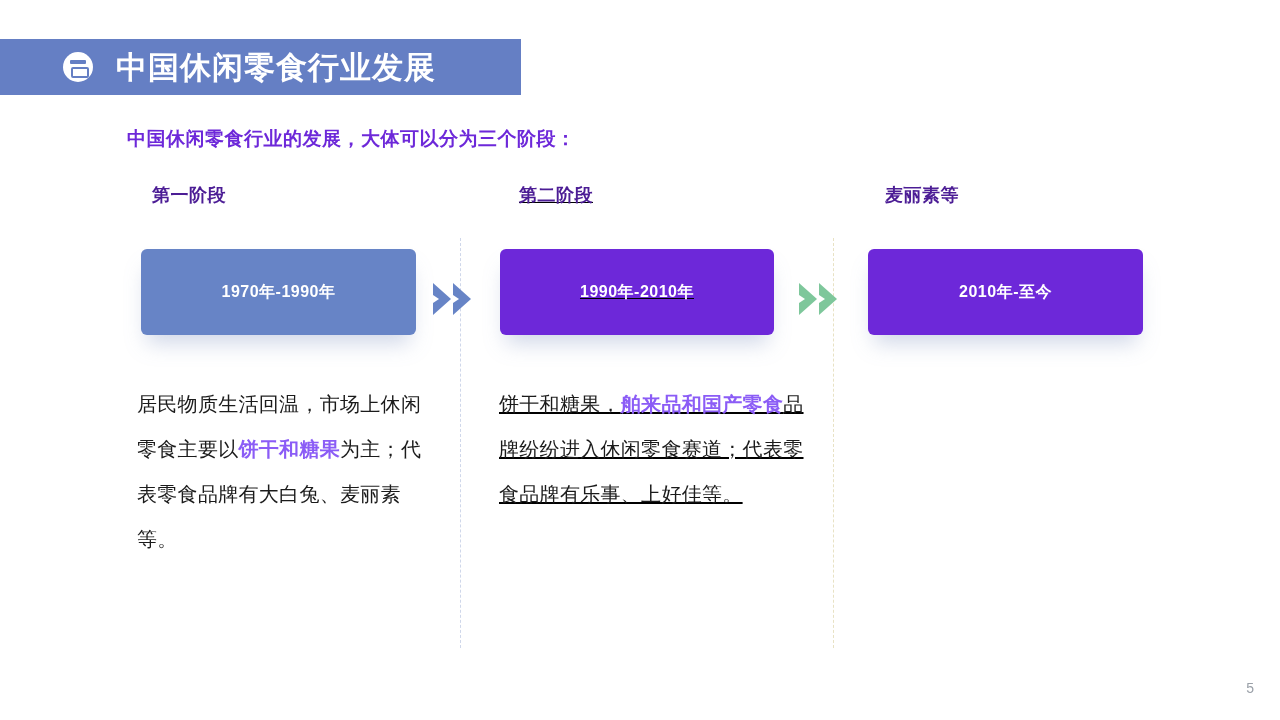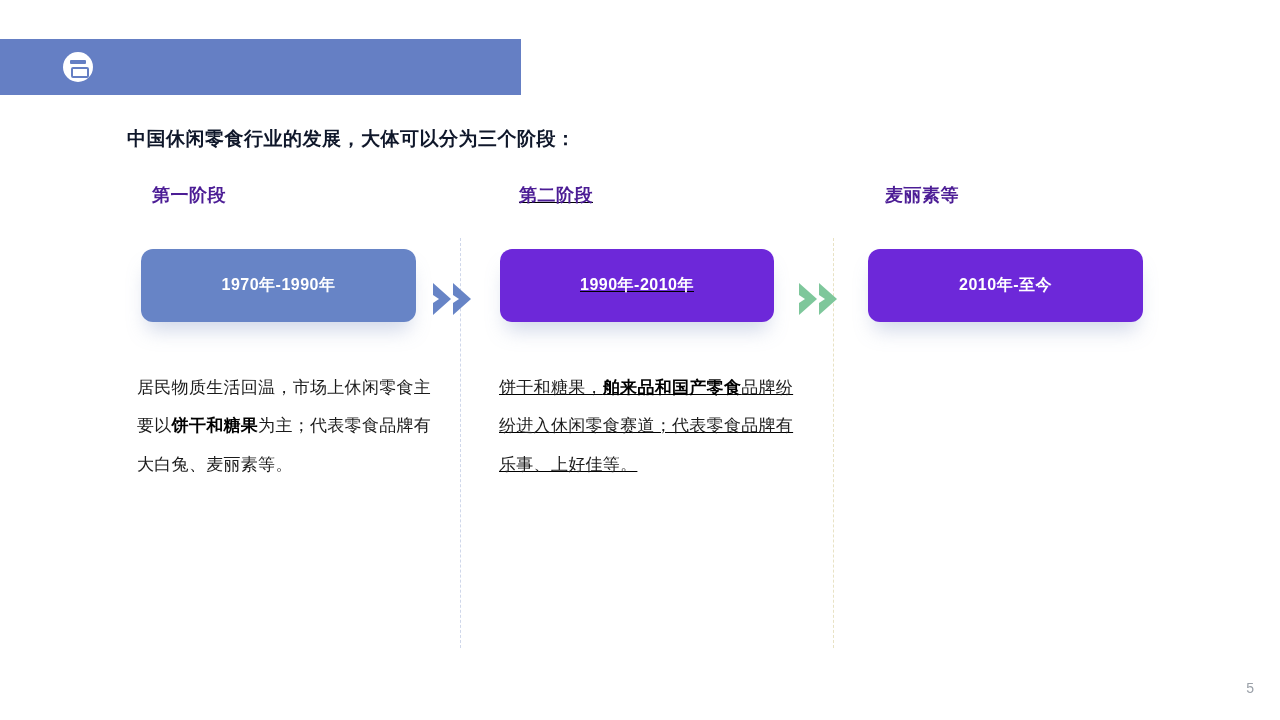--- a/index.html
+++ b/index.html
@@ -68,21 +68,21 @@
     white-space: nowrap;
   }
 
   
   .subtitle {
     position: absolute;
     left: 127px;
     top: 126px;
     font-size: 19px;
     font-weight: bold;
-    color: #0f172a;
+    color: #6d28d9;
     letter-spacing: 0.5px;
     white-space: nowrap;
     font-family: Liberation Serif, serif;
   }
 
   
   .divider {
     position: absolute;
     top: 238px;
     width: 0;
@@ -105,48 +105,48 @@
     font-size: 18px;
     font-weight: bold;
     color: #4c1d95;
     letter-spacing: 0.5px;
     margin-left: 25px;
     line-height: 1;
   }
 
   .stage-box {
     margin-top: 45px;
-    height: 73px;
-    border-radius: 12px;
+    height: 86px;
+    border-radius: 6px;
     display: flex;
     align-items: center;
     justify-content: center;
     color: #ffffff;
     font-size: 16px;
     font-weight: bold;
     letter-spacing: 0.5px;
     box-shadow: 0 14px 20px -6px rgba(120,140,190,0.35);
   }
   .col-1 .stage-box { width: 275px; margin-left: 14px; background: #6784c6; }
   .col-2 .stage-box { width: 274px; margin-left: 6px;  background: #93ceab; }
   .col-3 .stage-box { width: 275px; margin-left: 8px;  background: #eda46e; }
 
   .body-text {
     margin-top: 47px;
-    font-size: 17px;
+    font-size: 20px;
     line-height: 2.25;
     color: #1b1b1b;
     letter-spacing: 0.3px;
   }
   .col-1 .body-text { margin-left: 10px; }
   .col-2 .body-text { margin-left: 5px; }
   .col-3 .body-text { margin-left: 8px; }
 
   .hl {
-    color: #000000;
+    color: #8b5cf6;
     font-weight: bold;
   }
 
   
   .arrow {
     position: absolute;
     top: 279px;
     width: 48px;
     height: 40px;
   }
@@ -162,20 +162,21 @@
     font-size: 14px;
     color: #9aa0a8;
     line-height: 1;
   }
 </style>
 </head>
 <body>
 
 <div class="header-banner">
   <div class="header-icon"></div>
+  <div class="header-title">中国休闲零食行业发展</div>
 </div>
 
 <div class="subtitle">中国休闲零食行业的发展，大体可以分为三个阶段：</div>
 
 <div class="divider divider-1"></div>
 <div class="divider divider-2"></div>
 
 <div class="col col-1">
   <div class="stage-label">第一阶段</div>
   <div class="stage-box" style="background: rgb(103, 132, 198);">1970年-1990年</div>

